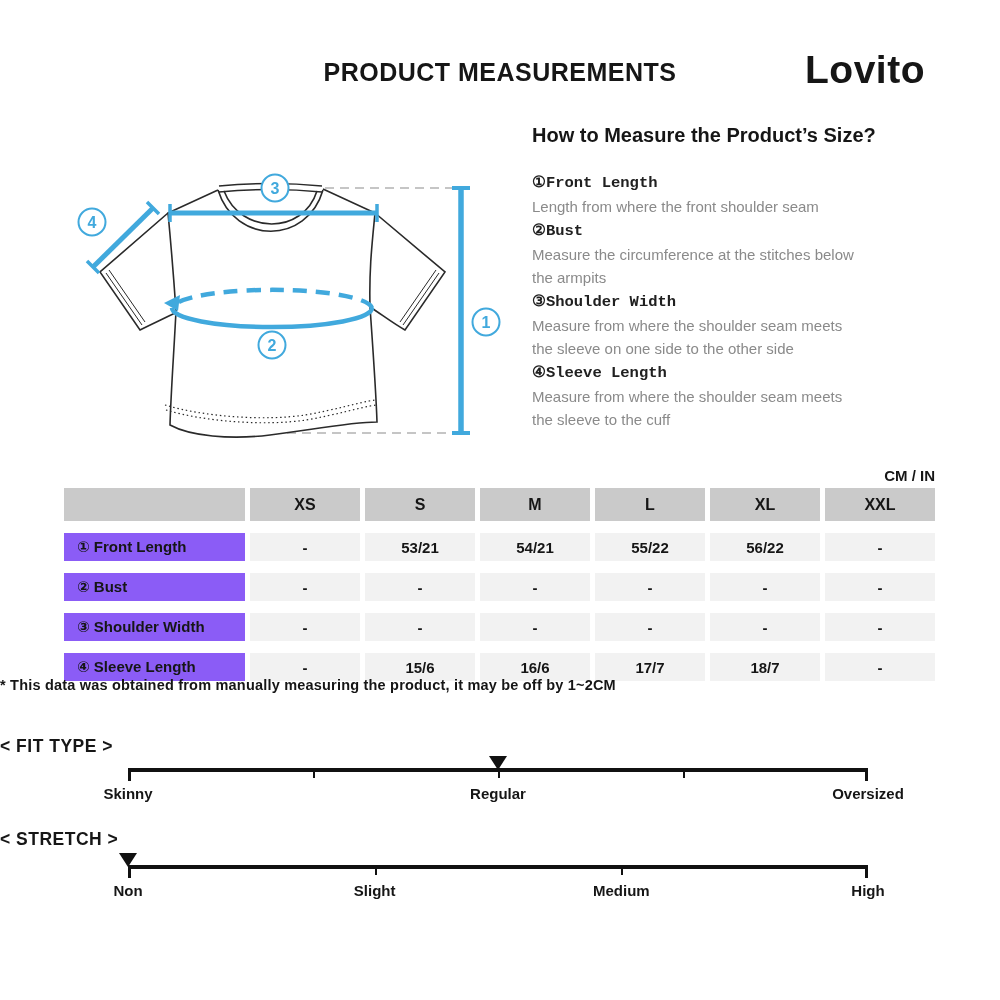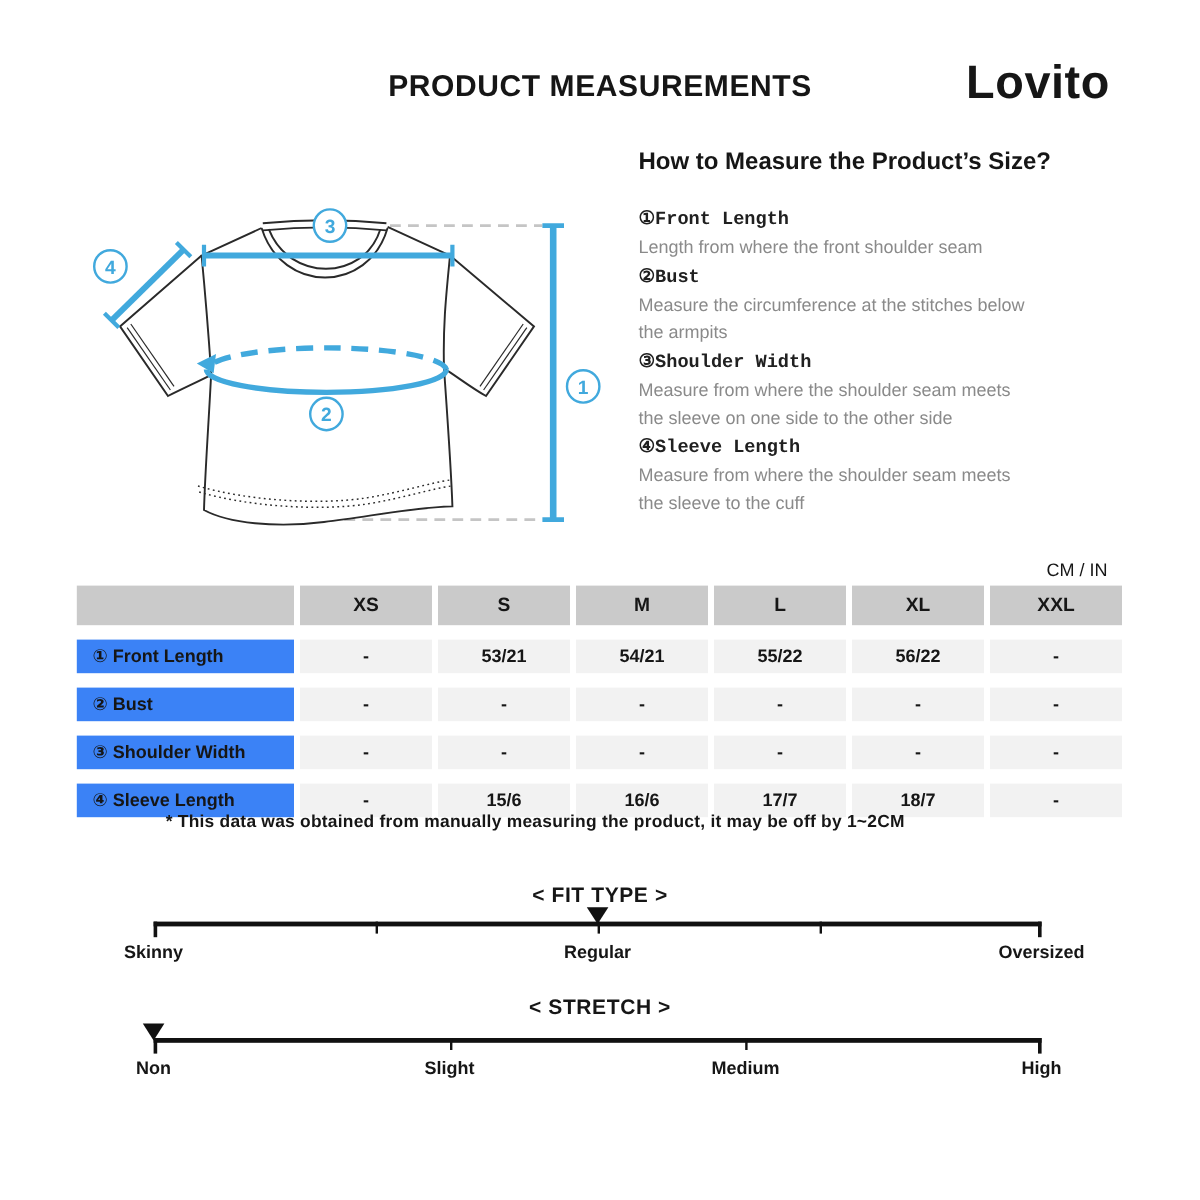--- a/index.html
+++ b/index.html
@@ -15,38 +15,38 @@
   
   .howto{position:absolute;left:532px;top:124px;width:420px;}
   .howto-title{font-size:20px;font-weight:700;color:#161616;margin-bottom:24px;}
   .howto-item-label{font-size:15.5px;font-weight:700;color:#202020;line-height:24px;font-family:Liberation Mono, monospace;}
   .howto-line{font-size:15px;color:#8a8a8a;line-height:23.5px;}
 
   
   .diagram{position:absolute;left:55px;top:150px;width:460px;height:320px;}
 
   
-  .unit-label{position:absolute;right:77px;top:467px;font-size:15px;font-weight:400;color:#161616;}
+  .unit-label{position:absolute;right:65px;top:467px;font-size:15px;font-weight:700;color:#161616;}
 
   
   .size-table{position:absolute;left:64px;top:488px;display:grid;
               grid-template-columns:181px repeat(6,110px);
               grid-auto-rows:28px;grid-template-rows:33px;gap:12px 5px;}
   .cell{display:flex;align-items:center;justify-content:center;
         font-size:15px;font-weight:700;color:#161616;}
   .th{background:#cacaca;font-size:16px;}
-  .rowlabel{background:#3b82f6;justify-content:flex-start;padding-left:13px;font-size:15px;}
+  .rowlabel{background:#8b5cf6;justify-content:flex-start;padding-left:13px;font-size:15px;}
   .val{background:#f2f2f2;}
 
   
-  .footnote{position:absolute;left:0;top:677px;width:828px;text-align:center;
-            font-size:14.5px;font-weight:800;color:#161616;letter-spacing:0.2px;margin-left:32px;}
-
-  
-  .scale-title{position:absolute;left:0;width:1000px;text-align:center;
+  .footnote{position:absolute;left:0;top:677px;width:828px;
+            font-size:14.5px;font-weight:800;color:#161616;letter-spacing:0.2px;}
+
+  
+  .scale-title{position:absolute;left:0;width:1000px;
                font-size:17.5px;font-weight:800;letter-spacing:0.5px;color:#161616;}
   .scale{position:absolute;left:128px;width:740px;}
   .scale-line{position:absolute;left:0;top:0;width:740px;height:3.5px;background:#111;}
   .tick{position:absolute;top:0;width:2px;height:10px;background:#111;}
   .tick.end{width:3px;height:13px;}
   .tri{position:absolute;width:0;height:0;border-left:9px solid transparent;
        border-right:9px solid transparent;border-top:14px solid #111;top:-12px;}
   .scale-label{position:absolute;top:17px;transform:translateX(-50%);
                font-size:15px;font-weight:800;color:#161616;white-space:nowrap;}
 </style>

